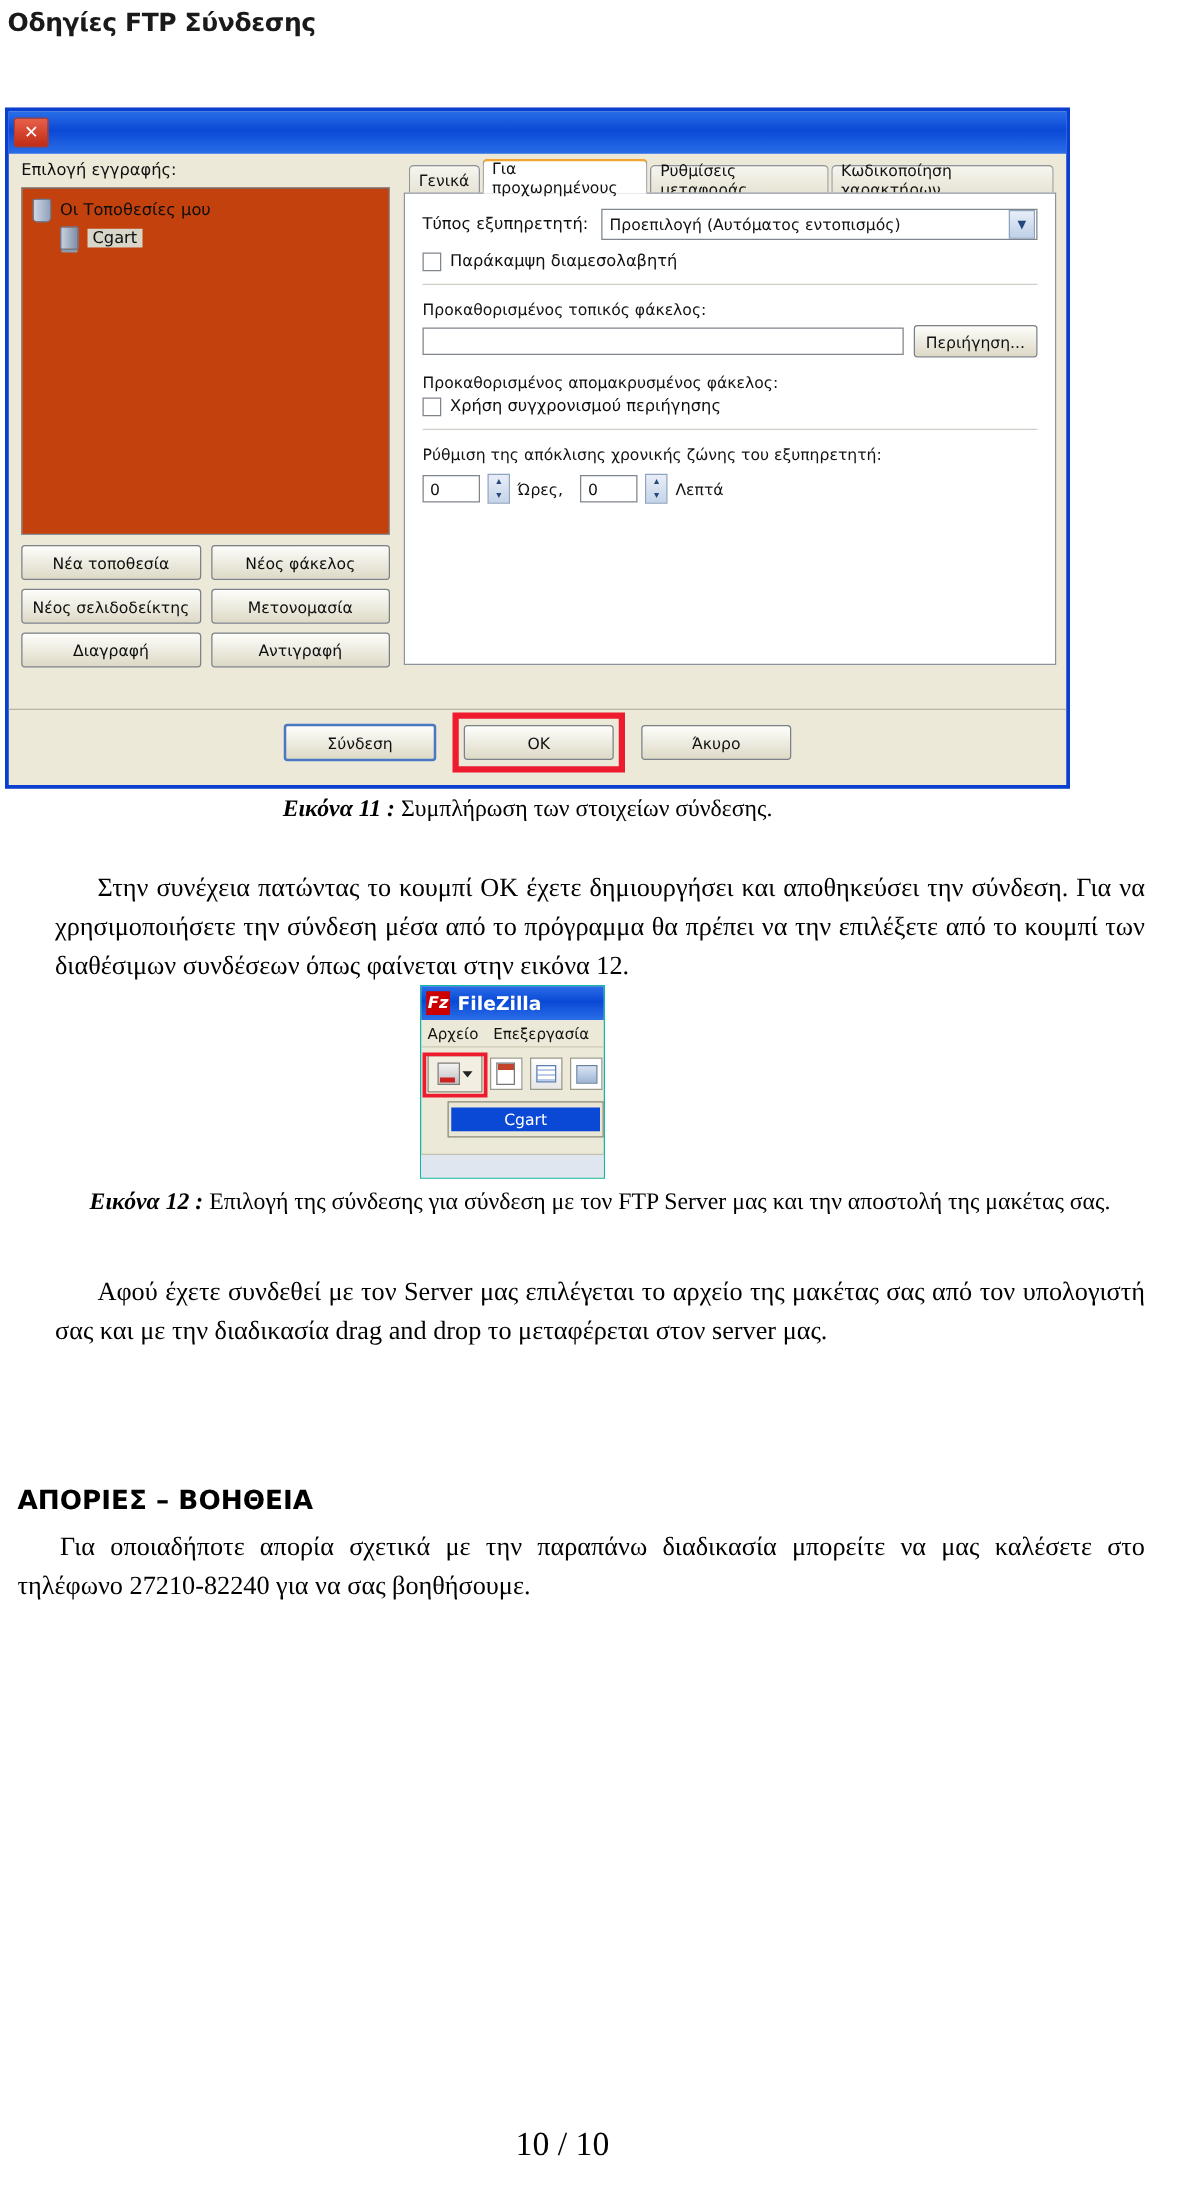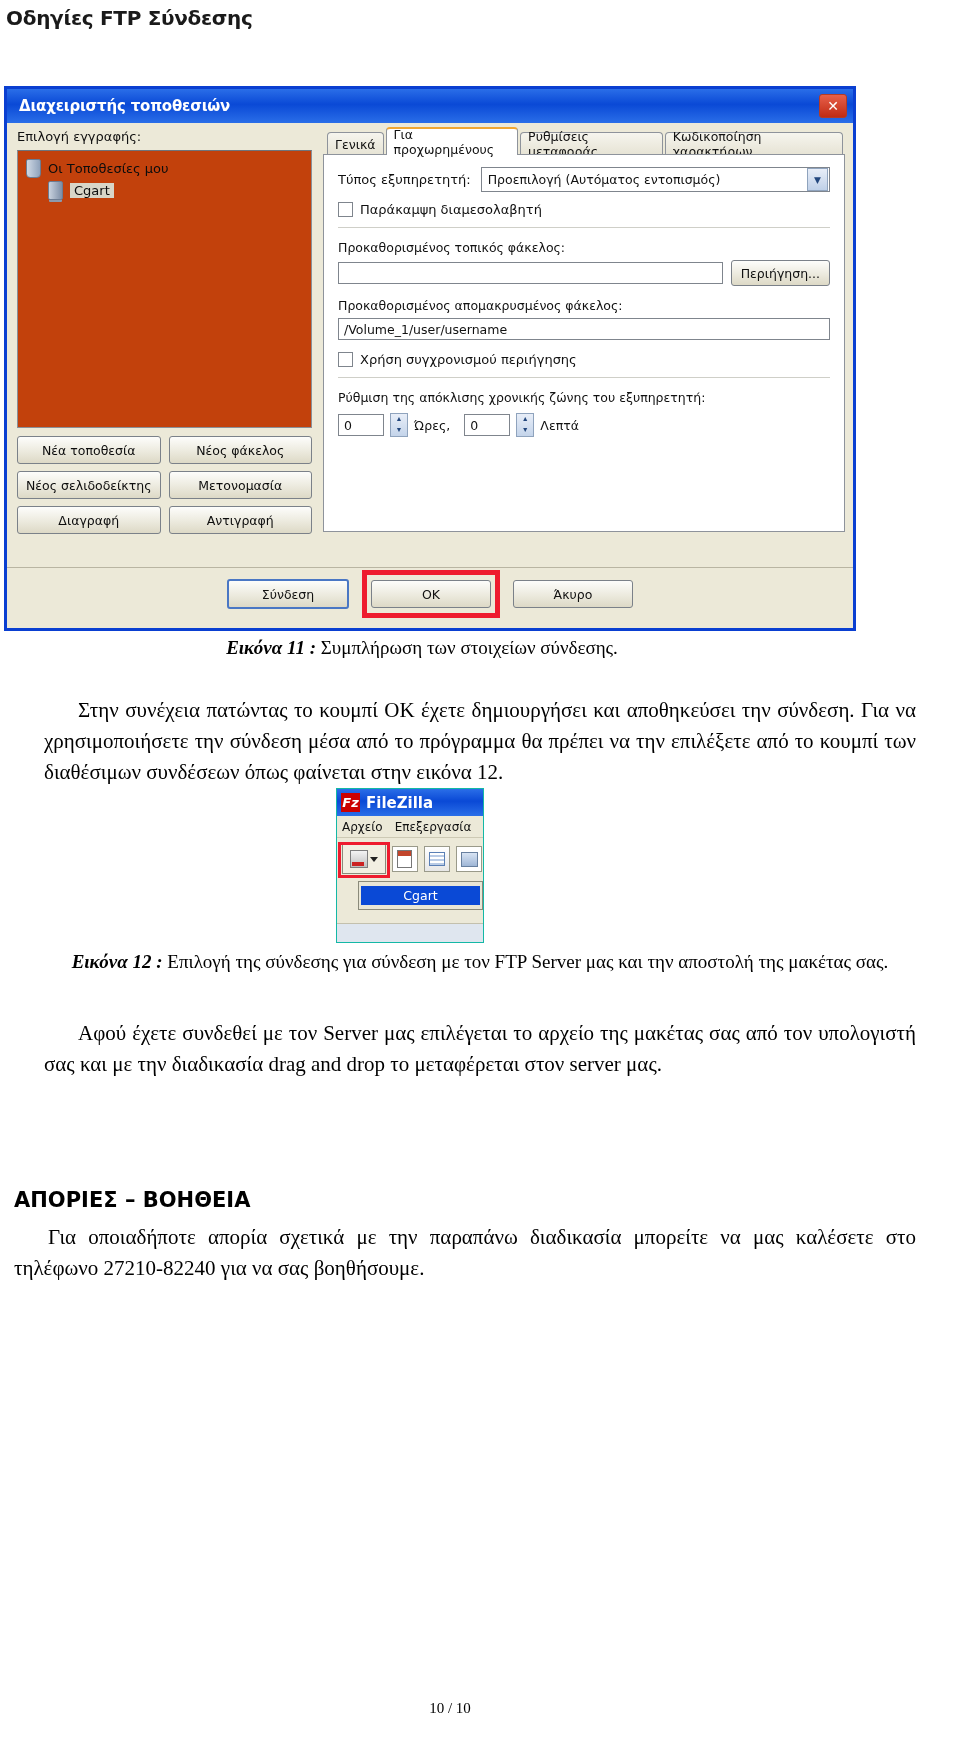--- a/index.html
+++ b/index.html
@@ -210,34 +210,33 @@
     font-family:"DejaVu Sans", sans-serif;font-size:12.5px;
     display:flex;align-items:center;justify-content:center;
   }
   .fz-blank{position:absolute;left:0;right:0;bottom:0;height:18px;background:#dfe6ef;border-top:1px solid #c3c0ad;}
   .sec-head{
     position:absolute;font-family:"DejaVu Sans", sans-serif;
     font-size:21px;font-weight:bold;color:#000;
   }
   .pagenum{
     position:absolute;left:0;width:900px;text-align:center;
-    font-family:"Liberation Serif", serif;font-size:15px;color:#000;
+    font-family:"Liberation Serif", serif;font-size:27px;color:#000;
   }
 </style>
 </head>
 <body>
 
 <div class="doc-header">
   <div class="doc-title">Οδηγίες FTP Σύνδεσης</div>
 </div>
 
 <div class="fig11">
 
   <div class="win-title">
-    <div class="win-title-text">Διαχειριστής τοποθεσιών</div>
     <div class="win-close">✕</div>
   </div>
 
   <div class="win-body">
 
     <div class="left-pane">
       <div class="lbl">Επιλογή εγγραφής:</div>
 
       <div class="tree">
         <div class="tree-row">
@@ -284,23 +283,20 @@
 
         <div class="sep"></div>
 
         <div class="field-label">Προκαθορισμένος τοπικός φάκελος:</div>
         <div class="input-row">
           <div class="tinput"></div>
           <div class="browse-btn">Περιήγηση...</div>
         </div>
 
         <div class="field-label">Προκαθορισμένος απομακρυσμένος φάκελος:</div>
-        <div class="input-row">
-          <div class="tinput">/Volume_1/user/username</div>
-        </div>
 
         <div class="chk-row">
           <span class="chk"></span>
           <span class="lbl">Χρήση συγχρονισμού περιήγησης</span>
         </div>
 
         <div class="sep"></div>
 
         <div class="field-label">Ρύθμιση της απόκλισης χρονικής ζώνης του εξυπηρετητή:</div>
         <div class="spin-row">

